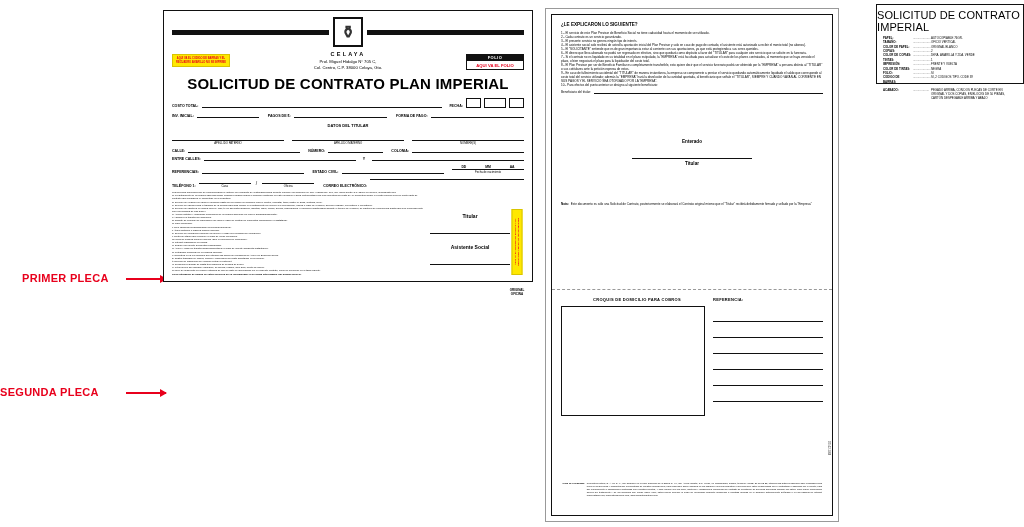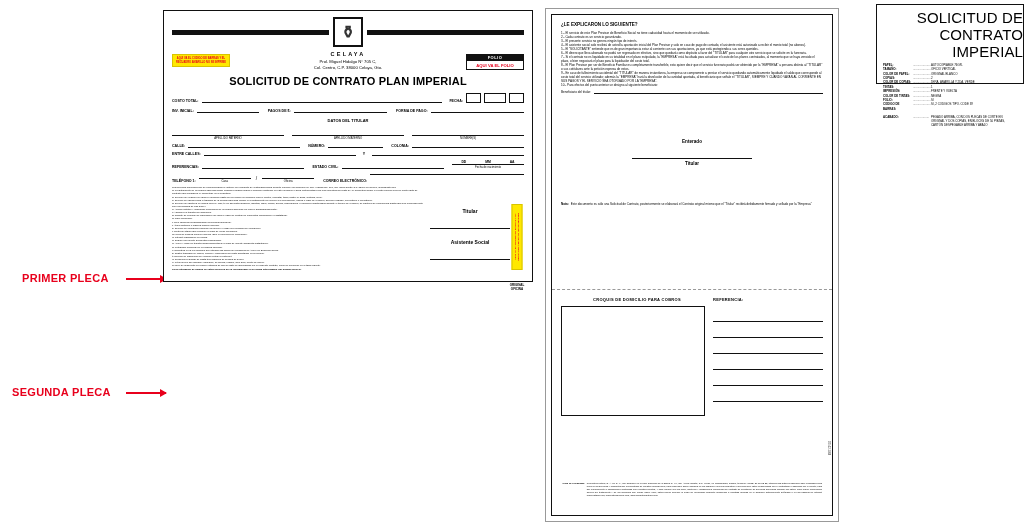--- a/index.html
+++ b/index.html
@@ -29,21 +29,21 @@
         font-size:17px;font-weight:bold;color:#333;font-family:"DejaVu Serif",serif;}
   .yellowbox{background:#ffe800;border:1px solid #d8c400;color:#e8001c;
     font-weight:bold;font-size:2.6px;line-height:1.35;text-align:center;padding:2px 3px;}
   .foliohead{background:#111;color:#fff;font-size:4px;font-weight:bold;
     text-align:center;letter-spacing:.5px;padding:1px 0;}
   .foliobody{border:1px solid #111;border-top:none;color:#e8001c;font-weight:bold;
     font-size:4.2px;text-align:center;padding:1.5px 0;background:#fff;}
   .h-prog{font-size:10.5px;font-weight:bold;letter-spacing:.2px;}
   .h-cel{font-size:5.5px;font-weight:bold;letter-spacing:2.2px;margin-top:1px;}
   .h-addr{font-size:4.2px;line-height:1.45;margin-top:2px;}
-  .h-title{font-size:11px;font-weight:bold;letter-spacing:.2px;margin-top:4px;}
+  .h-title{font-size:15px;font-weight:bold;letter-spacing:.2px;margin-top:4px;}
   .f-lbl{font-size:3.6px;font-weight:bold;white-space:nowrap;}
   .f-sub{font-size:2.8px;text-align:center;}
   .datebox{width:13px;height:8px;border:1px solid #111;}
   .legal{font-size:2.45px;line-height:1.28;}
   .sig-lbl{font-size:5px;font-weight:bold;}
   .origin{font-size:3px;font-weight:bold;line-height:1.2;}
   .vyellow{background:#ffe800;border:1px solid #d8c400;color:#e8001c;font-weight:bold;
     font-size:2.5px;line-height:1.3;text-align:center;
     writing-mode:vertical-rl;transform:rotate(180deg);padding:3px 1px;}
 
@@ -51,34 +51,34 @@
   #mid{left:545px;top:8px;width:292px;height:512px;border:1px solid #999;background:#fff;}
   .midinner{border:1.2px solid #111;margin:5px;height:calc(100% - 10px);box-sizing:border-box;position:relative;}
   .mtitle{font-size:4.6px;font-weight:bold;}
   .mtxt{font-size:3.05px;line-height:1.32;}
   .croquis-lbl{font-size:4px;font-weight:bold;letter-spacing:.3px;}
   .privacy{font-size:2.35px;line-height:1.3;text-align:justify;}
   .vcode{writing-mode:vertical-rl;font-size:2.6px;color:#444;}
 
   
   #spec{left:876px;top:4px;width:146px;height:78px;border:1px solid #111;background:#fff;}
-  .spec-title{font-size:15px;letter-spacing:.1px;text-align:right;padding:4px 0 3px;}
+  .spec-title{font-size:11px;letter-spacing:.1px;text-align:left;padding:4px 0 3px;}
   .spec-row{display:flex;font-size:2.9px;line-height:1.5;}
   .spec-k{font-weight:bold;width:30px;flex:none;}
   .spec-d{flex:1;overflow:hidden;white-space:nowrap;color:#555;}
   .spec-v{width:86px;flex:none;}
   .spec-acab{display:flex;font-size:2.9px;line-height:1.45;margin-top:4px;}
 </style>
 </head>
 <body>
 
 <div class="annot" style="left:22px;top:272px;">PRIMER PLECA</div>
 <div class="arrow" style="left:126px;top:278px;width:40px;"></div>
 
-<div class="annot" style="left:12px;top:386px;">SEGUNDA PLECA</div>
+<div class="annot" style="left:0;top:386px;">SEGUNDA PLECA</div>
 <div class="arrow" style="left:126px;top:392px;width:40px;"></div>
 
 <div class="page sheet" id="form1">
   <div style="padding:6px 8px 0;">
 
     <div style="display:flex;align-items:center;gap:4px;">
       <div class="plecabar" style="flex:1;"></div>
       <div class="logo">⚱</div>
       <div class="plecabar" style="flex:1;"></div>
     </div>

